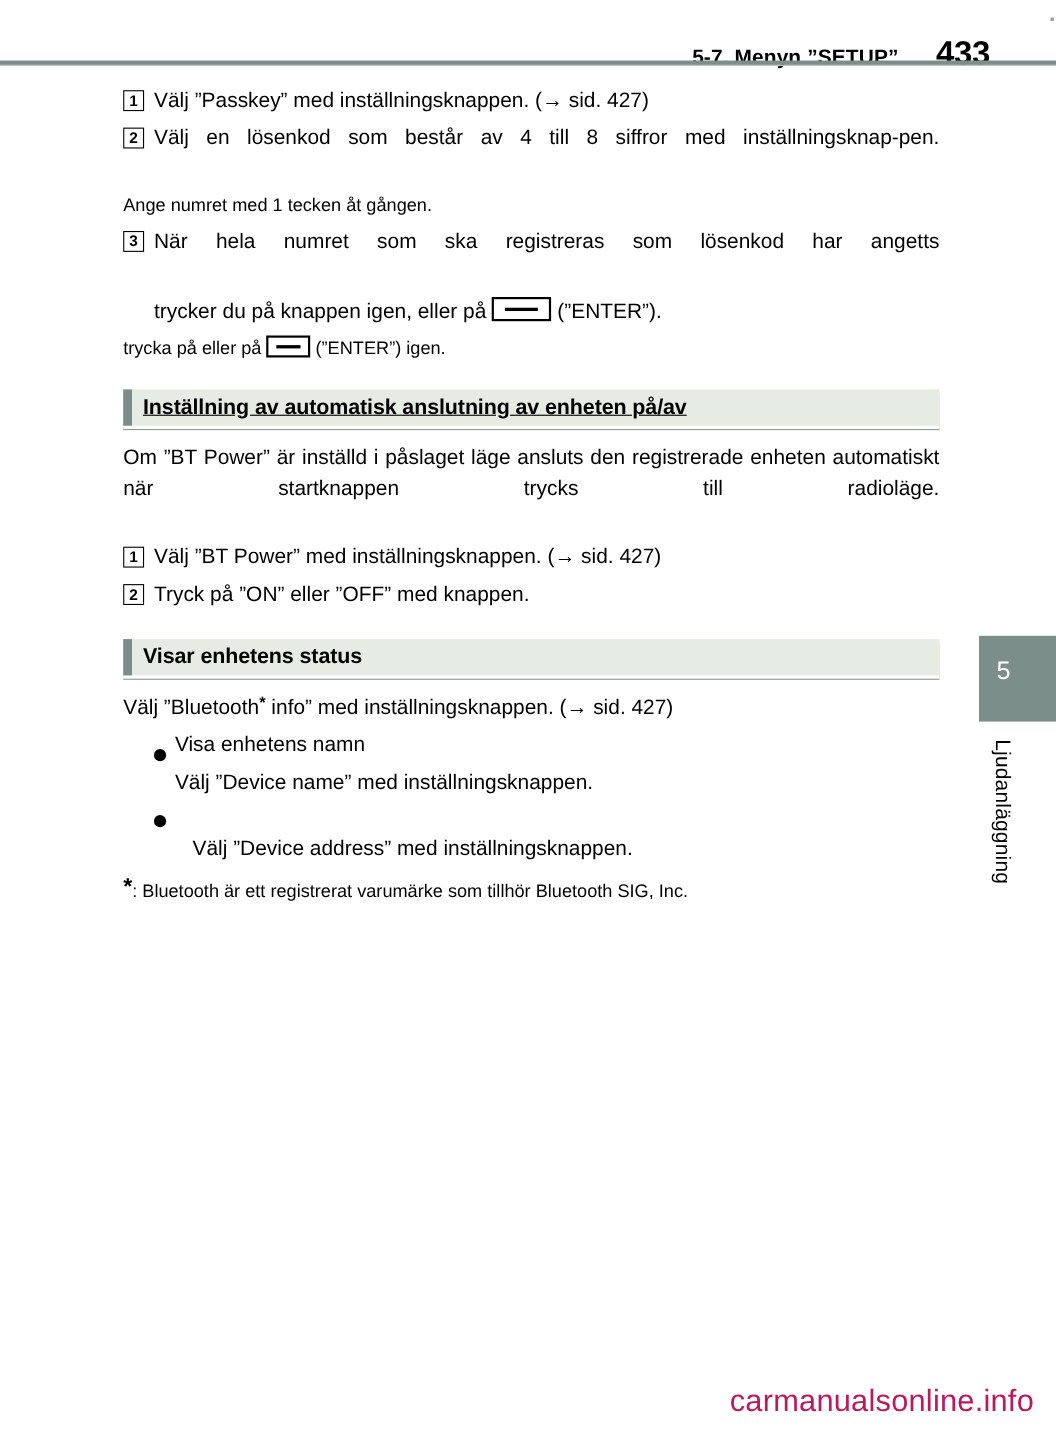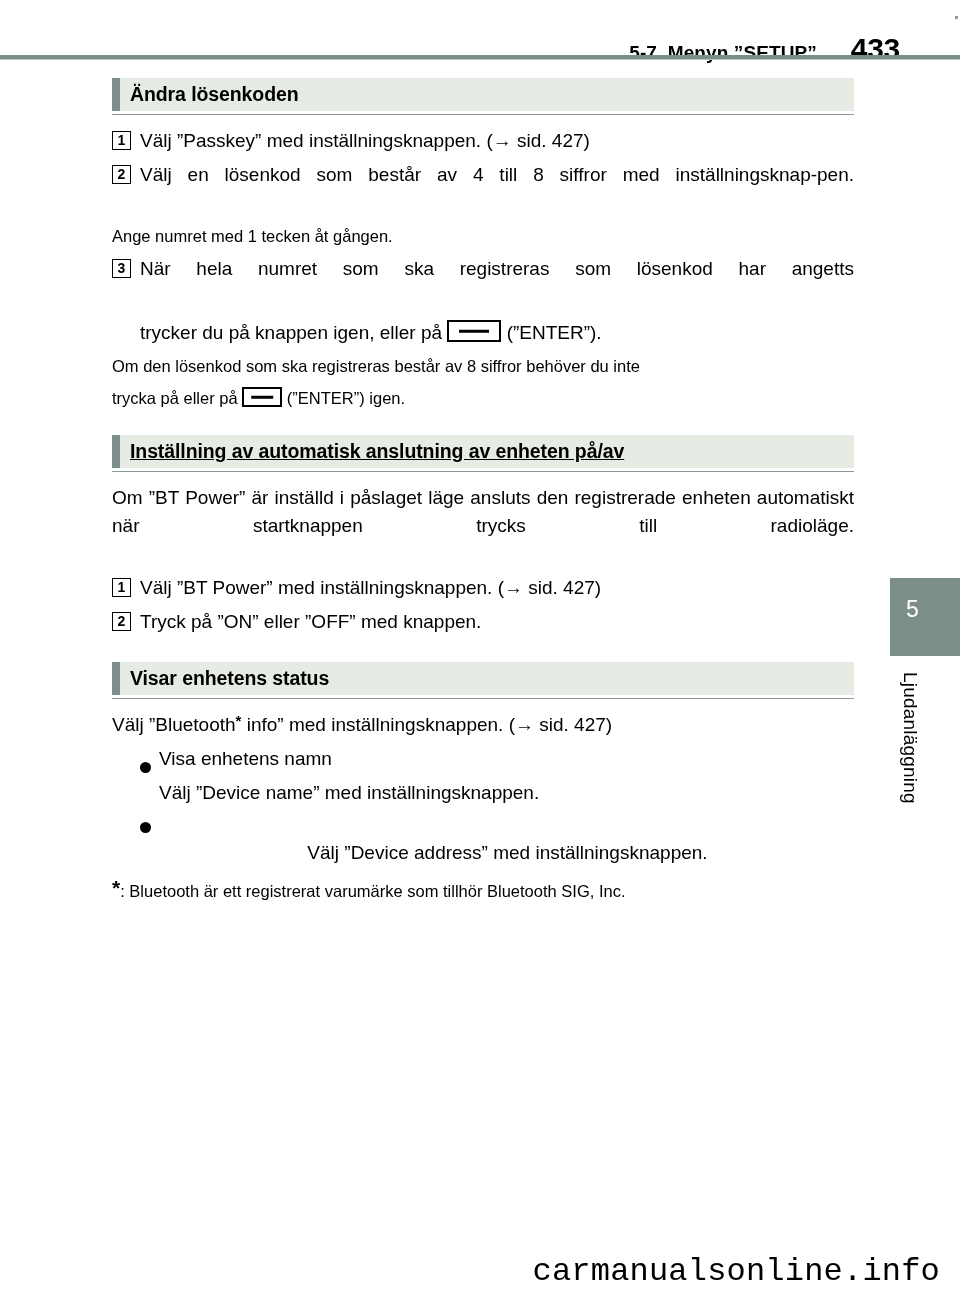--- a/index.html
+++ b/index.html
@@ -239,24 +239,24 @@
     letter-spacing: 0.2px;
     white-space: nowrap;
     color: #000;
   }
 
   
   .watermark {
     position: absolute;
     right: 20px;
     bottom: 12px;
-    font-size: 32px;
-    color: #000000;
+    font-size: 28px;
+    color: #be185d;
     letter-spacing: 0.2px;
-    font-family: Liberation Mono, monospace;
+    font-family: Liberation Sans, sans-serif;
   }
   .corner-tick {
     position: absolute;
     right: 2px;
     top: 16px;
     width: 3px;
     height: 3px;
     background: #9a9a9a;
   }
 </style>
@@ -268,24 +268,20 @@
     <div class="header-section">5-7. Menyn ”SETUP”</div>
     <div class="header-pageno">433</div>
   </div>
   <div class="header-rule"></div>
   <div class="header-rule-thin"></div>
   <div class="corner-tick"></div>
 </div>
 
 <div class="content">
 
-  <div class="section-banner">
-    <div class="accent"></div>
-    <div class="banner-text">Ändra lösenkoden</div>
-  </div>
 
   <div class="step">
     <div class="step-num">1</div>
     <div class="step-body">Välj ”Passkey” med inställningsknappen. (→ sid. 427)</div>
   </div>
 
   <div class="step">
     <div class="step-num">2</div>
     <div class="step-body justify-last">Välj en lösenkod som består av 4 till 8 siffror med inställningsknap-pen.</div>
   </div>
@@ -297,23 +293,20 @@
     <div class="step-body">
       <div class="justify-last">När hela numret som ska registreras som lösenkod har angetts</div>
       <div style="margin-top:8px;">
         <span>trycker du på knappen igen, eller på</span>
         <span class="key-box lg"><span class="dash"></span></span>
         <span>(”ENTER”).</span>
       </div>
     </div>
   </div>
 
-  <p class="para small indent-38 gap-top">
-    <span>Om den lösenkod som ska registreras består av 8 siffror behöver du inte</span>
-  </p>
   <p class="para small indent-38">
     <span>trycka på eller på</span>
     <span class="key-box sm"><span class="dash"></span></span>
     <span>(”ENTER”) igen.</span>
   </p>
 
   <div class="section-banner" style="margin-top:24px;text-decoration:underline;">
     <div class="accent"></div>
     <div class="banner-text">Inställning av automatisk anslutning av enheten på/av</div>
   </div>
@@ -341,21 +334,21 @@
 
   <div class="bullet-row indent-28">
     <div class="bullet-dot"></div>
     <div class="bullet-text">Visa enhetens namn</div>
   </div>
   <p class="para indent-28" style="margin-left:47px;margin-top:6px;">Välj ”Device name” med inställningsknappen.</p>
 
   <div class="bullet-row indent-28">
     <div class="bullet-dot"></div>
   </div>
-  <p class="para indent-28" style="margin-left:49px;margin-top:6px;text-align:center;">Välj ”Device address” med inställningsknappen.</p>
+  <p class="para indent-28" style="margin-left:63px;margin-top:6px;">Välj ”Device address” med inställningsknappen.</p>
 
   <p class="footnote indent-28">
     <span class="star">*</span><span>: Bluetooth är ett registrerat varumärke som tillhör Bluetooth SIG, Inc.</span>
   </p>
 
 </div>
 
 <div class="chapter-tab">
   <div class="num">5</div>
 </div>

